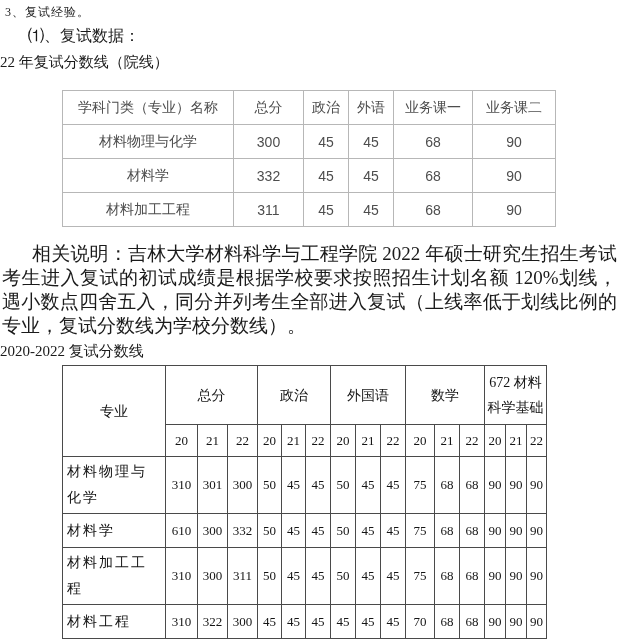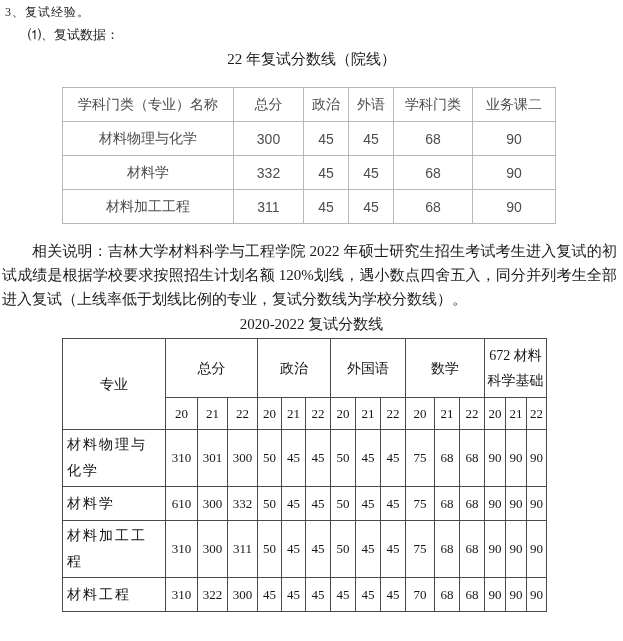--- a/index.html
+++ b/index.html
@@ -11,25 +11,25 @@
     font-family: "Liberation Serif", serif;
     overflow: hidden;
   }
   .heading {
     font-size: 12px;
     font-weight: normal;
     margin: 4px 0 5px 5px;
     letter-spacing: 1px;
   }
   .subheading {
-    font-size: 13px;
+    font-size: 16px;
     margin: 0 0 6px 28px;
   }
   .table-title {
-    text-align: center;
+    text-align: left;
     font-size: 15px;
     margin: 6px 0 0 0;
     height: 20px;
   }
   .title1 { margin-bottom: 17px; }
   .title2 { margin-top: 4px; margin-bottom: 3px; }
 
   
   table { border-collapse: collapse; table-layout: fixed; }
   .t1 {
@@ -45,21 +45,21 @@
     vertical-align: middle;
     font-weight: normal;
     height: 33px;
     padding: 0;
     overflow: hidden;
     white-space: nowrap;
   }
 
   
   .note {
-    font-size: 15px;
+    font-size: 19px;
     line-height: 24px;
     margin: 15px 6px 0 2px;
     text-align: justify;
     text-indent: 30px;
   }
 
   
   .t2 {
     margin-left: 62px;
     width: 484px;
@@ -102,21 +102,21 @@
     <col style="width:45px">
       <col style="width:79px">
       <col style="width:83px">
   </colgroup>
   <thead>
       <tr>
         <th>学科门类（专业）名称</th>
         <th>总分</th>
         <th>政治</th>
         <th>外语</th>
-        <th>学科门类</th>
+        <th>业务课一</th>
         <th>业务课二</th>
       </tr>
     </thead>
   <tbody>
       <tr>
         <td>材料物理与化学</td>
         <td>300</td>
         <td>45</td>
         <td>45</td>
         <td>68</td>

